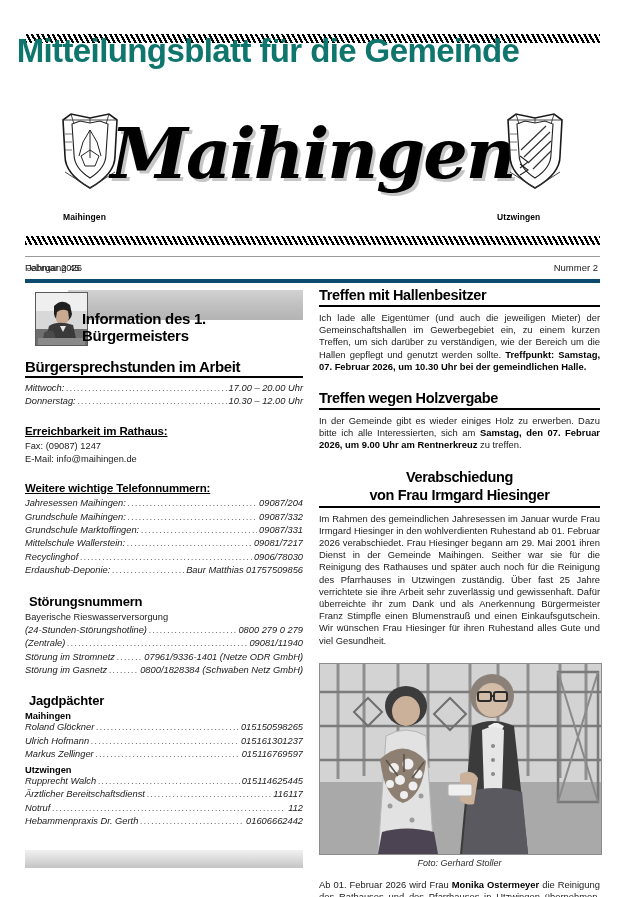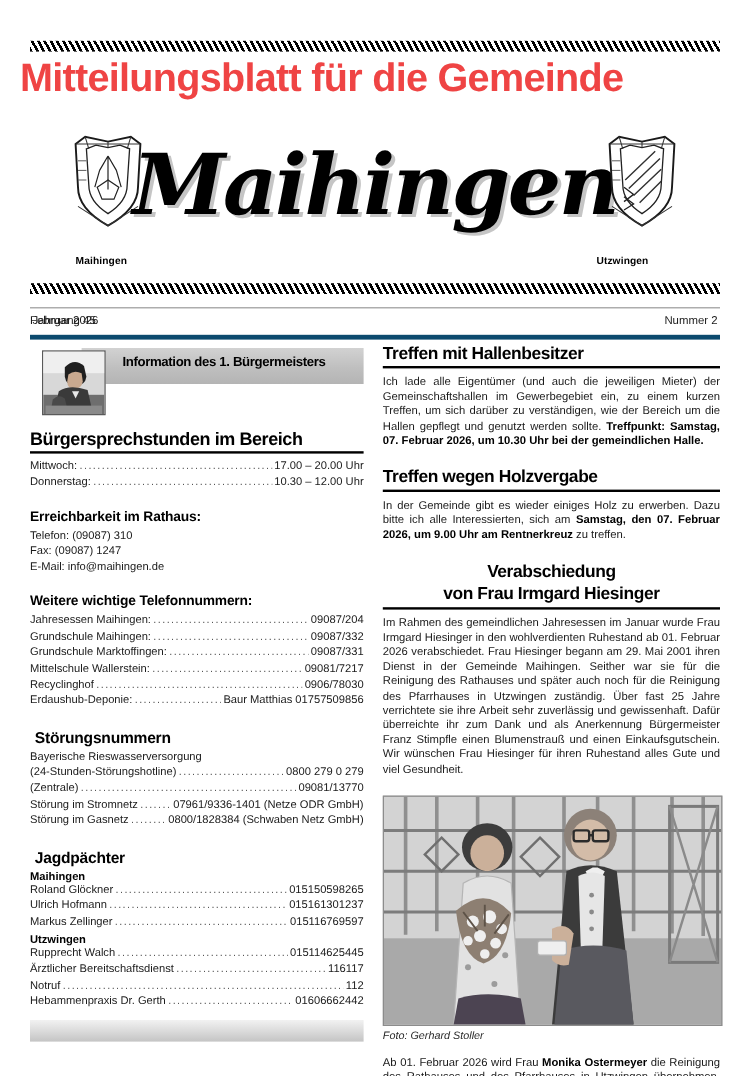--- a/index.html
+++ b/index.html
@@ -34,29 +34,29 @@
       #ffffff 2.2px, #ffffff 4.6px
     );
     background-color: #ffffff;
   }
   .hatch-top { top: 34px; }
   .hatch-bottom { top: 236px; }
 
   
   .masthead-title {
     position: absolute;
-    top: 48px;
+    top: 34px;
     left: 0;
     width: 536px;
     text-align: center;
     font-size: 33px;
     font-weight: bold;
     letter-spacing: -0.6px;
     line-height: 1.05;
-    color: #ef4444;
+    color: #0f766e;
   }
   .masthead-wordmark-row {
     position: absolute;
     top: 104px;
     left: 25px;
     width: 575px;
     height: 118px;
   }
   .wordmark {
     position: absolute;
@@ -136,26 +136,25 @@
     position: absolute;
     left: 43px;
     top: 0;
     width: 235px;
     height: 30px;
     background: linear-gradient(180deg, #d2d2d2 0%, #bfbfbf 55%, #b4b4b4 100%);
   }
   .mayor-band-text {
     position: absolute;
     left: 57px;
-    top: 6px;
-    font-size: 11px;
+    top: 20px;
+    font-size: 15px;
     font-weight: bold;
     letter-spacing: -0.3px;
     color: #000;
-    margin-left: 20px;
   }
   .mayor-photo {
     position: absolute;
     left: 10px;
     top: 2px;
     width: 51px;
     height: 52px;
     border: 1px solid #5a5a5a;
     background: #cfcfcf;
     overflow: hidden;
@@ -171,20 +170,21 @@
     border-bottom: 2px solid #000;
     padding-bottom: 1px;
     display: block;
   }
   h3.lsub {
     margin: 16px 0 3px 0;
     font-size: 11.5px;
     font-weight: bold;
     letter-spacing: -0.15px;
     color: #000;
+    text-decoration: underline;
   }
   h3.lsub-plain {
     margin: 16px 0 2px 4px;
     font-size: 13px;
     font-weight: bold;
     letter-spacing: -0.2px;
     color: #000;
   }
   .sub-bold {
     font-size: 9.3px;
@@ -197,20 +197,21 @@
     color: #1a1a1a;
     line-height: 13.2px;
   }
   .dotrow {
     display: flex;
     align-items: flex-start;
     font-size: 9.3px;
     color: #1a1a1a;
     line-height: 13.4px;
     white-space: nowrap;
+    font-style: italic;
   }
   .dotrow .lbl { flex: 0 0 auto; }
   .dotrow .dots {
     flex: 1 1 auto;
     overflow: hidden;
     margin: 0 2px;
     letter-spacing: 1.2px;
     color: #555;
     font-size: 9px;
   }
@@ -241,21 +242,21 @@
   .photo-frame {
     width: 281px;
     height: 190px;
     border: 1px solid #8c8c8c;
     overflow: hidden;
     background: #b9b9b9;
     position: relative;
     margin-top: 2px;
   }
   .photo-credit {
-    text-align: left;
+    text-align: center;
     font-size: 9px;
     font-style: italic;
     color: #2a2a2a;
     margin: 3px 0 11px 0;
   }
 
   
   .bottom-band {
     position: absolute;
     left: 25px;
@@ -323,39 +324,38 @@
         <path d="M21 19 q5 -4 11 -1 l1 7 q-1 6 -7 6 q-6 0 -6 -6 z" fill="#c9a98f"></path>
         <path d="M13 33 q9 -6 24 -1 l4 18 H9 z" fill="#3a3a3a"></path>
         <path d="M24 33 l3 6 l3 -6 z" fill="#e8e8e8"></path>
         <path d="M8 40 q5 -5 10 -1 l3 12 H6 z" fill="#4a4a4a"></path>
         <rect x="2" y="45" width="47" height="7" fill="#8a8a8a"></rect>
       </svg>
       <div class="mayor-band-text">Information des 1. Bürgermeisters</div>
     </div>
 
     <div>
-      <h2 class="lhead">Bürgersprechstunden im Bereich</h2>
+      <h2 class="lhead">Bürgersprechstunden im Arbeit</h2>
       <div>
           <div class="dotrow">
             <span class="lbl">Mittwoch:</span>
             <span class="dots">........................................................................................................................</span>
             <span class="val">17.00 – 20.00 Uhr</span>
           </div>
           <div class="dotrow">
             <span class="lbl">Donnerstag:</span>
             <span class="dots">........................................................................................................................</span>
             <span class="val">10.30 – 12.00 Uhr</span>
           </div>
         </div>
     </div>
 
     <div>
       <h3 class="lsub">Erreichbarkeit im Rathaus:</h3>
       <div>
-          <div class="plain-line">Telefon: (09087) 310</div>
           <div class="plain-line">Fax: (09087) 1247</div>
           <div class="plain-line">E-Mail: info@maihingen.de</div>
         </div>
     </div>
 
     <div>
       <h3 class="lsub">Weitere wichtige Telefonnummern:</h3>
       <div>
           <div class="dotrow">
             <span class="lbl">Jahresessen Maihingen:</span>
@@ -395,21 +395,21 @@
       <div class="plain-line">Bayerische Rieswasserversorgung</div>
       <div>
           <div class="dotrow">
             <span class="lbl">(24-Stunden-Störungshotline)</span>
             <span class="dots">........................................................................................................................</span>
             <span class="val">0800 279 0 279</span>
           </div>
           <div class="dotrow">
             <span class="lbl">(Zentrale)</span>
             <span class="dots">........................................................................................................................</span>
-            <span class="val">09081/13770</span>
+            <span class="val">09081/11940</span>
           </div>
           <div class="dotrow">
             <span class="lbl">Störung im Stromnetz</span>
             <span class="dots">........................................................................................................................</span>
             <span class="val">07961/9336-1401 (Netze ODR GmbH)</span>
           </div>
           <div class="dotrow">
             <span class="lbl">Störung im Gasnetz</span>
             <span class="dots">........................................................................................................................</span>
             <span class="val">0800/1828384 (Schwaben Netz GmbH)</span>

